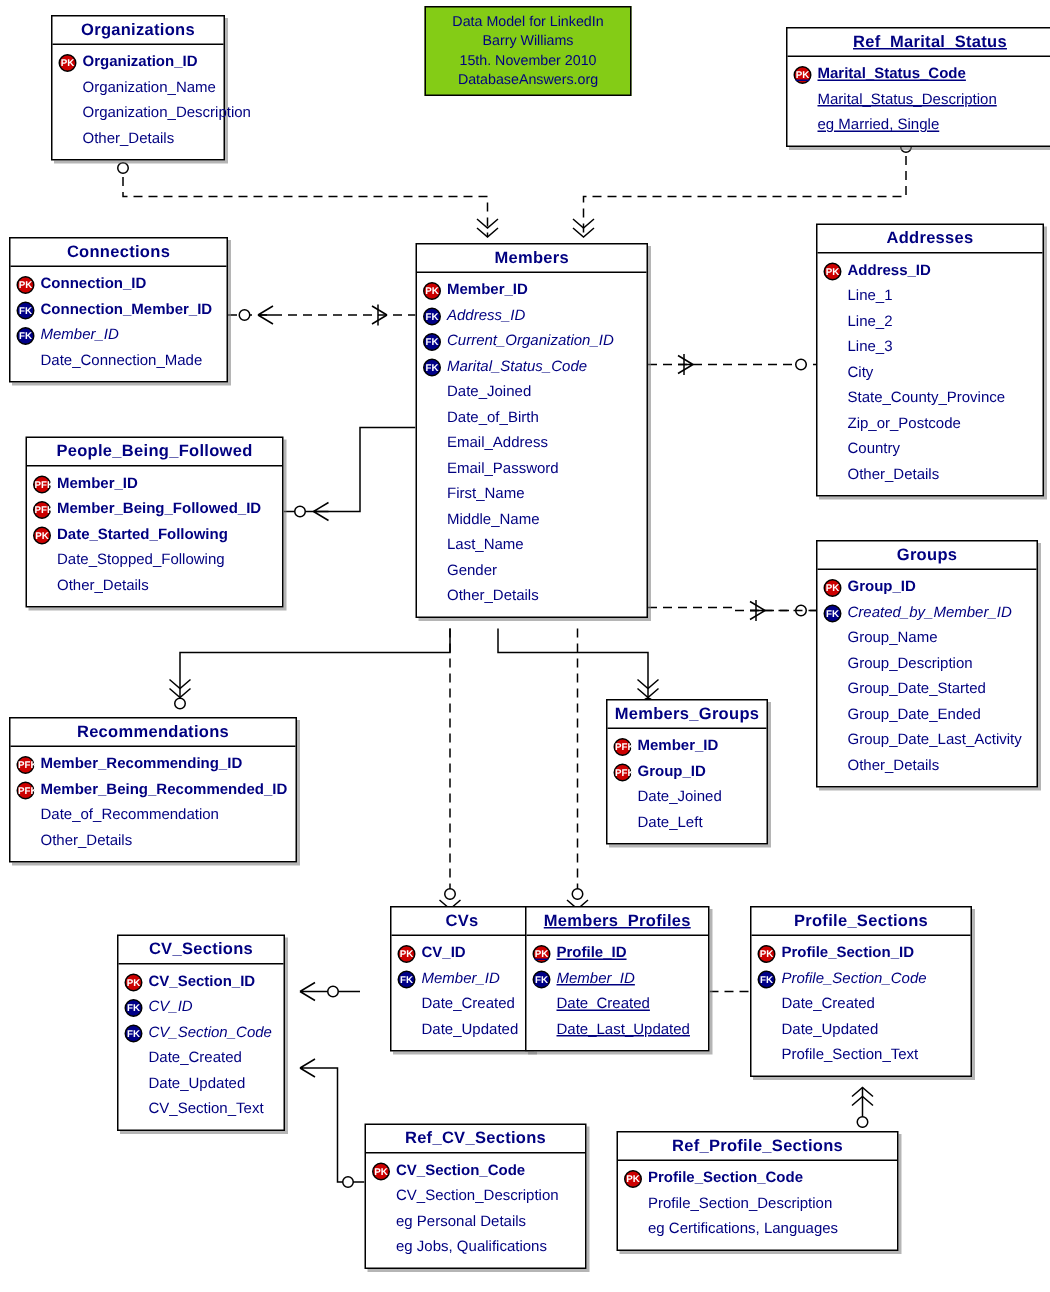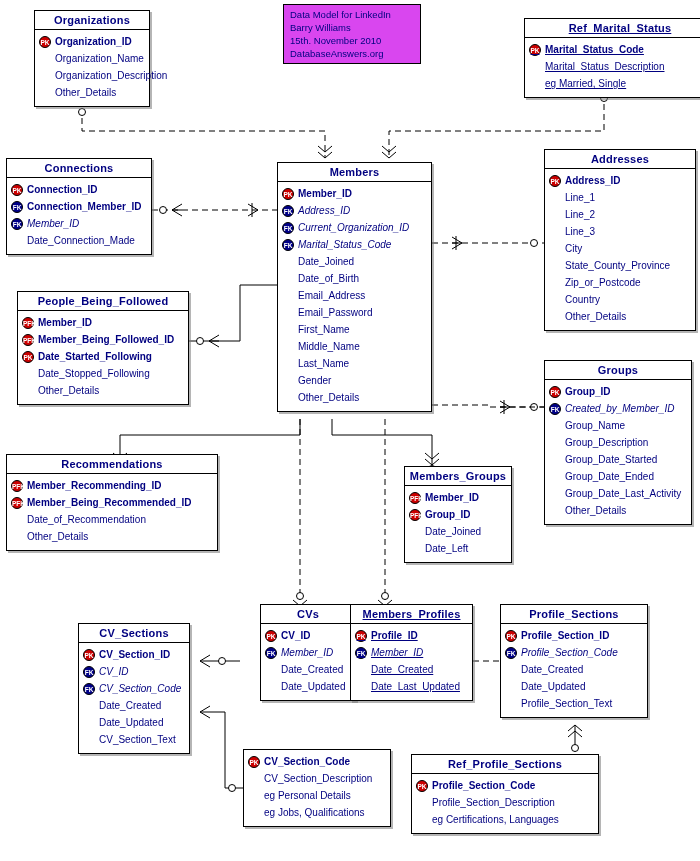--- a/index.html
+++ b/index.html
@@ -72,23 +72,23 @@
   .keybox.pk { background: #cc0000; }
   .keybox.fk { background: #000088; }
   .attr-label {
     font-size: 10px;
   }
   .attr.key .attr-label { font-weight: bold; }
   .attr.fkonly .attr-label { font-style: italic; }
   .attr.plain { padding-left: 16px; }
   .note {
     position: absolute;
-    background: #d946ef;
+    background: #84cc16;
     border: 1px solid #000000;
-    text-align: left;
+    text-align: center;
     padding: 3px 6px;
     box-sizing: border-box;
   }
   .note div {
     font-size: 9.5px;
     line-height: 13px;
     color: #000080;
   }
 </style>
 </head>
@@ -364,21 +364,21 @@
         </div>
       <div class="attr plain">
           <span class="attr-label">Group_Date_Last_Activity</span>
         </div>
       <div class="attr plain">
           <span class="attr-label">Other_Details</span>
         </div>
     </div>
   </div>
 
-  <div class="entity" style="left:6px; top:454px; width:212px;">
+  <div class="entity" style="left:6px; top:478px; width:192px;">
     <div class="entity-title">Recommendations</div>
     <div class="attrs">
       <div class="attr key">
           <span class="keybox pk">PFK</span>
           <span class="attr-label">Member_Recommending_ID</span>
         </div>
       <div class="attr key">
           <span class="keybox pk">PFK</span>
           <span class="attr-label">Member_Being_Recommended_ID</span>
         </div>
@@ -495,20 +495,21 @@
       <div class="attr plain">
           <span class="attr-label">Date_Updated</span>
         </div>
       <div class="attr plain">
           <span class="attr-label">Profile_Section_Text</span>
         </div>
     </div>
   </div>
 
   <div class="entity" style="left:243px; top:749px; width:148px;">
+    <div class="entity-title">Ref_CV_Sections</div>
     <div class="attrs">
       <div class="attr key">
           <span class="keybox pk">PK</span>
           <span class="attr-label">CV_Section_Code</span>
         </div>
       <div class="attr plain">
           <span class="attr-label">CV_Section_Description</span>
         </div>
       <div class="attr plain">
           <span class="attr-label">eg Personal Details</span>

